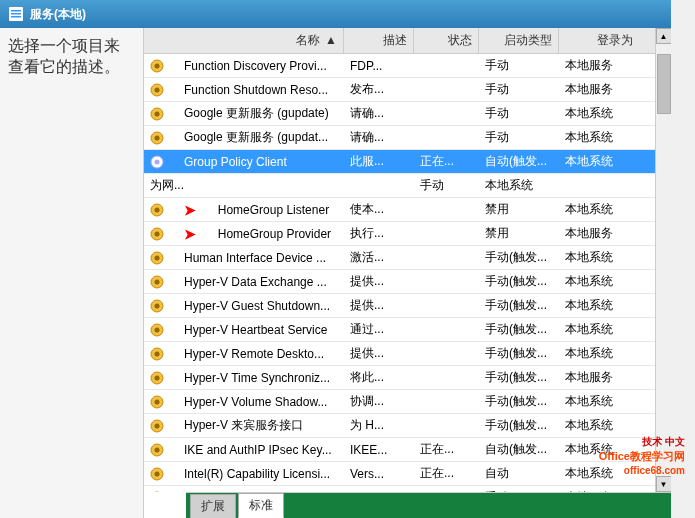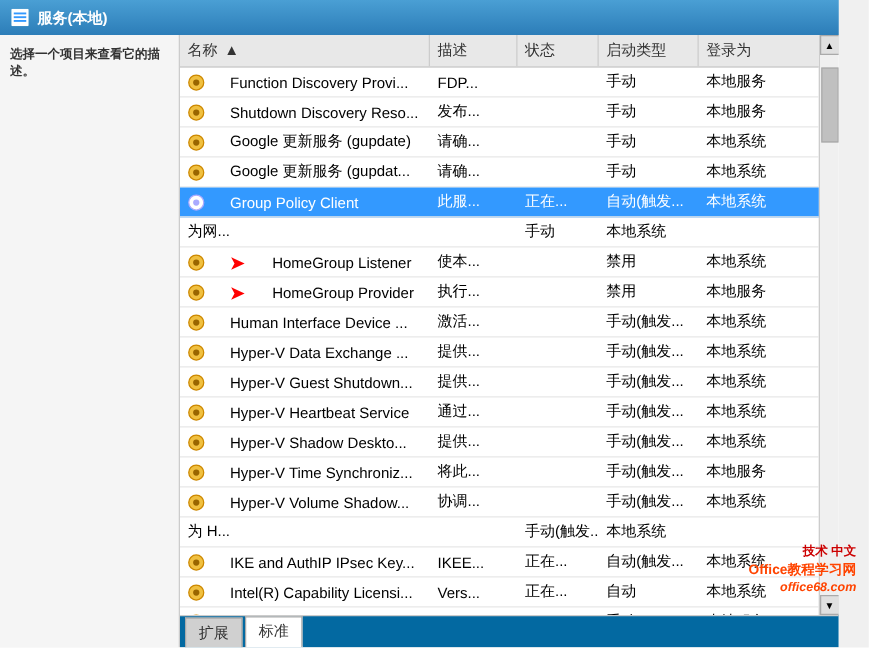--- a/index.html
+++ b/index.html
@@ -46,44 +46,44 @@
     }
     .left-panel {
       width: 215px;
       background: #f5f5f5;
       border-right: 1px solid #ccc;
       padding: 8px;
       display: flex;
       flex-direction: column;
     }
     .left-panel-title {
-      font-size: 10px;
+      font-size: 16px;
       color: #333;
       margin-bottom: 8px;
-      font-weight: bold;
     }
     .right-panel {
       flex: 1;
       display: flex;
       flex-direction: column;
       background: #ffffff;
     }
     .table-container {
       flex: 1;
       overflow-y: auto;
       overflow-x: hidden;
     }
     .table-header {
       display: grid;
       grid-template-columns: 200px 70px 65px 80px 80px 16px;
       background: #e8e8e8;
       border-bottom: 1px solid #ccc;
       position: sticky;
       top: 0;
       z-index: 10;
+      text-align: right;
     }
     .table-header-cell {
       padding: 4px 6px;
       font-size: 12px;
       color: #333;
       border-right: 1px solid #ccc;
       cursor: pointer;
       white-space: nowrap;
       overflow: hidden;
     }
@@ -109,25 +109,26 @@
       display: flex;
       align-items: center;
     }
     .name-cell {
       display: flex;
       align-items: center;
       gap: 20px;
     }
     .tab-bar {
       height: 26px;
-      background: #0369a1;
+      background: #15803d;
       display: flex;
       align-items: flex-end;
       padding: 0 4px;
       border-top: 1px solid #ccc;
+      margin-left: 42px;
     }
     .tab {
       padding: 3px 10px;
       font-size: 12px;
       background: #d0d0d0;
       border: 1px solid #aaa;
       border-bottom: none;
       cursor: pointer;
       margin-right: 2px;
       color: #333;
@@ -255,21 +256,21 @@
                 <div class="table-cell"></div>
                 <div class="table-cell">手动</div>
                 <div class="table-cell">本地服务</div>
               </div>
               <div class="table-row">
                 <div class="table-cell name-cell">
                   <svg width="14" height="14" viewBox="0 0 14 14" style="flex-shrink: 0;">
                     <circle cx="7" cy="7" r="6" fill="#f0c040" stroke="#cc8800" stroke-width="1"></circle>
                     <circle cx="7" cy="7" r="2.5" fill="#996600"></circle>
                   </svg>
-                  <span>Shutdown Discovery Reso...</span>
+                  <span>Function Shutdown Reso...</span>
                 </div>
                 <div class="table-cell">发布...</div>
                 <div class="table-cell"></div>
                 <div class="table-cell">手动</div>
                 <div class="table-cell">本地服务</div>
               </div>
               <div class="table-row">
                 <div class="table-cell name-cell">
                   <svg width="14" height="14" viewBox="0 0 14 14" style="flex-shrink: 0;">
                     <circle cx="7" cy="7" r="6" fill="#f0c040" stroke="#cc8800" stroke-width="1"></circle>
@@ -393,21 +394,21 @@
                 <div class="table-cell"></div>
                 <div class="table-cell">手动(触发...</div>
                 <div class="table-cell">本地系统</div>
               </div>
               <div class="table-row">
                 <div class="table-cell name-cell">
                   <svg width="14" height="14" viewBox="0 0 14 14" style="flex-shrink: 0;">
                     <circle cx="7" cy="7" r="6" fill="#f0c040" stroke="#cc8800" stroke-width="1"></circle>
                     <circle cx="7" cy="7" r="2.5" fill="#996600"></circle>
                   </svg>
-                  <span>Hyper-V Shadow Deskto...</span>
+                  <span>Hyper-V Remote Deskto...</span>
                 </div>
                 <div class="table-cell">提供...</div>
                 <div class="table-cell"></div>
                 <div class="table-cell">手动(触发...</div>
                 <div class="table-cell">本地系统</div>
               </div>
               <div class="table-row">
                 <div class="table-cell name-cell">
                   <svg width="14" height="14" viewBox="0 0 14 14" style="flex-shrink: 0;">
                     <circle cx="7" cy="7" r="6" fill="#f0c040" stroke="#cc8800" stroke-width="1"></circle>
@@ -427,20 +428,27 @@
                     <circle cx="7" cy="7" r="2.5" fill="#996600"></circle>
                   </svg>
                   <span>Hyper-V Volume Shadow...</span>
                 </div>
                 <div class="table-cell">协调...</div>
                 <div class="table-cell"></div>
                 <div class="table-cell">手动(触发...</div>
                 <div class="table-cell">本地系统</div>
               </div>
               <div class="table-row">
+                <div class="table-cell name-cell">
+                  <svg width="14" height="14" viewBox="0 0 14 14" style="flex-shrink: 0;">
+                    <circle cx="7" cy="7" r="6" fill="#f0c040" stroke="#cc8800" stroke-width="1"></circle>
+                    <circle cx="7" cy="7" r="2.5" fill="#996600"></circle>
+                  </svg>
+                  <span>Hyper-V 来宾服务接口</span>
+                </div>
                 <div class="table-cell">为 H...</div>
                 <div class="table-cell"></div>
                 <div class="table-cell">手动(触发...</div>
                 <div class="table-cell">本地系统</div>
               </div>
               <div class="table-row">
                 <div class="table-cell name-cell">
                   <svg width="14" height="14" viewBox="0 0 14 14" style="flex-shrink: 0;">
                     <circle cx="7" cy="7" r="6" fill="#f0c040" stroke="#cc8800" stroke-width="1"></circle>
                     <circle cx="7" cy="7" r="2.5" fill="#996600"></circle>
@@ -494,14 +502,14 @@
         <div class="tab">扩展</div>
         <div class="tab active">标准</div>
       </div>
     </div>
   </div>
 </div>
 
 <div class="watermark">
   <span style="color:#cc0000; font-size:10px;">技术 中文</span>
   <span style="color:#ff4400; font-size:11px; font-weight:bold;text-align:center;">Office教程学习网</span>
-  <span style="color:#ff4400; font-size:10px;font-style:italic;">office68.com</span>
+  <span style="color:#ff4400; font-size:10px;">office68.com</span>
 </div>
 
 </body></html>

